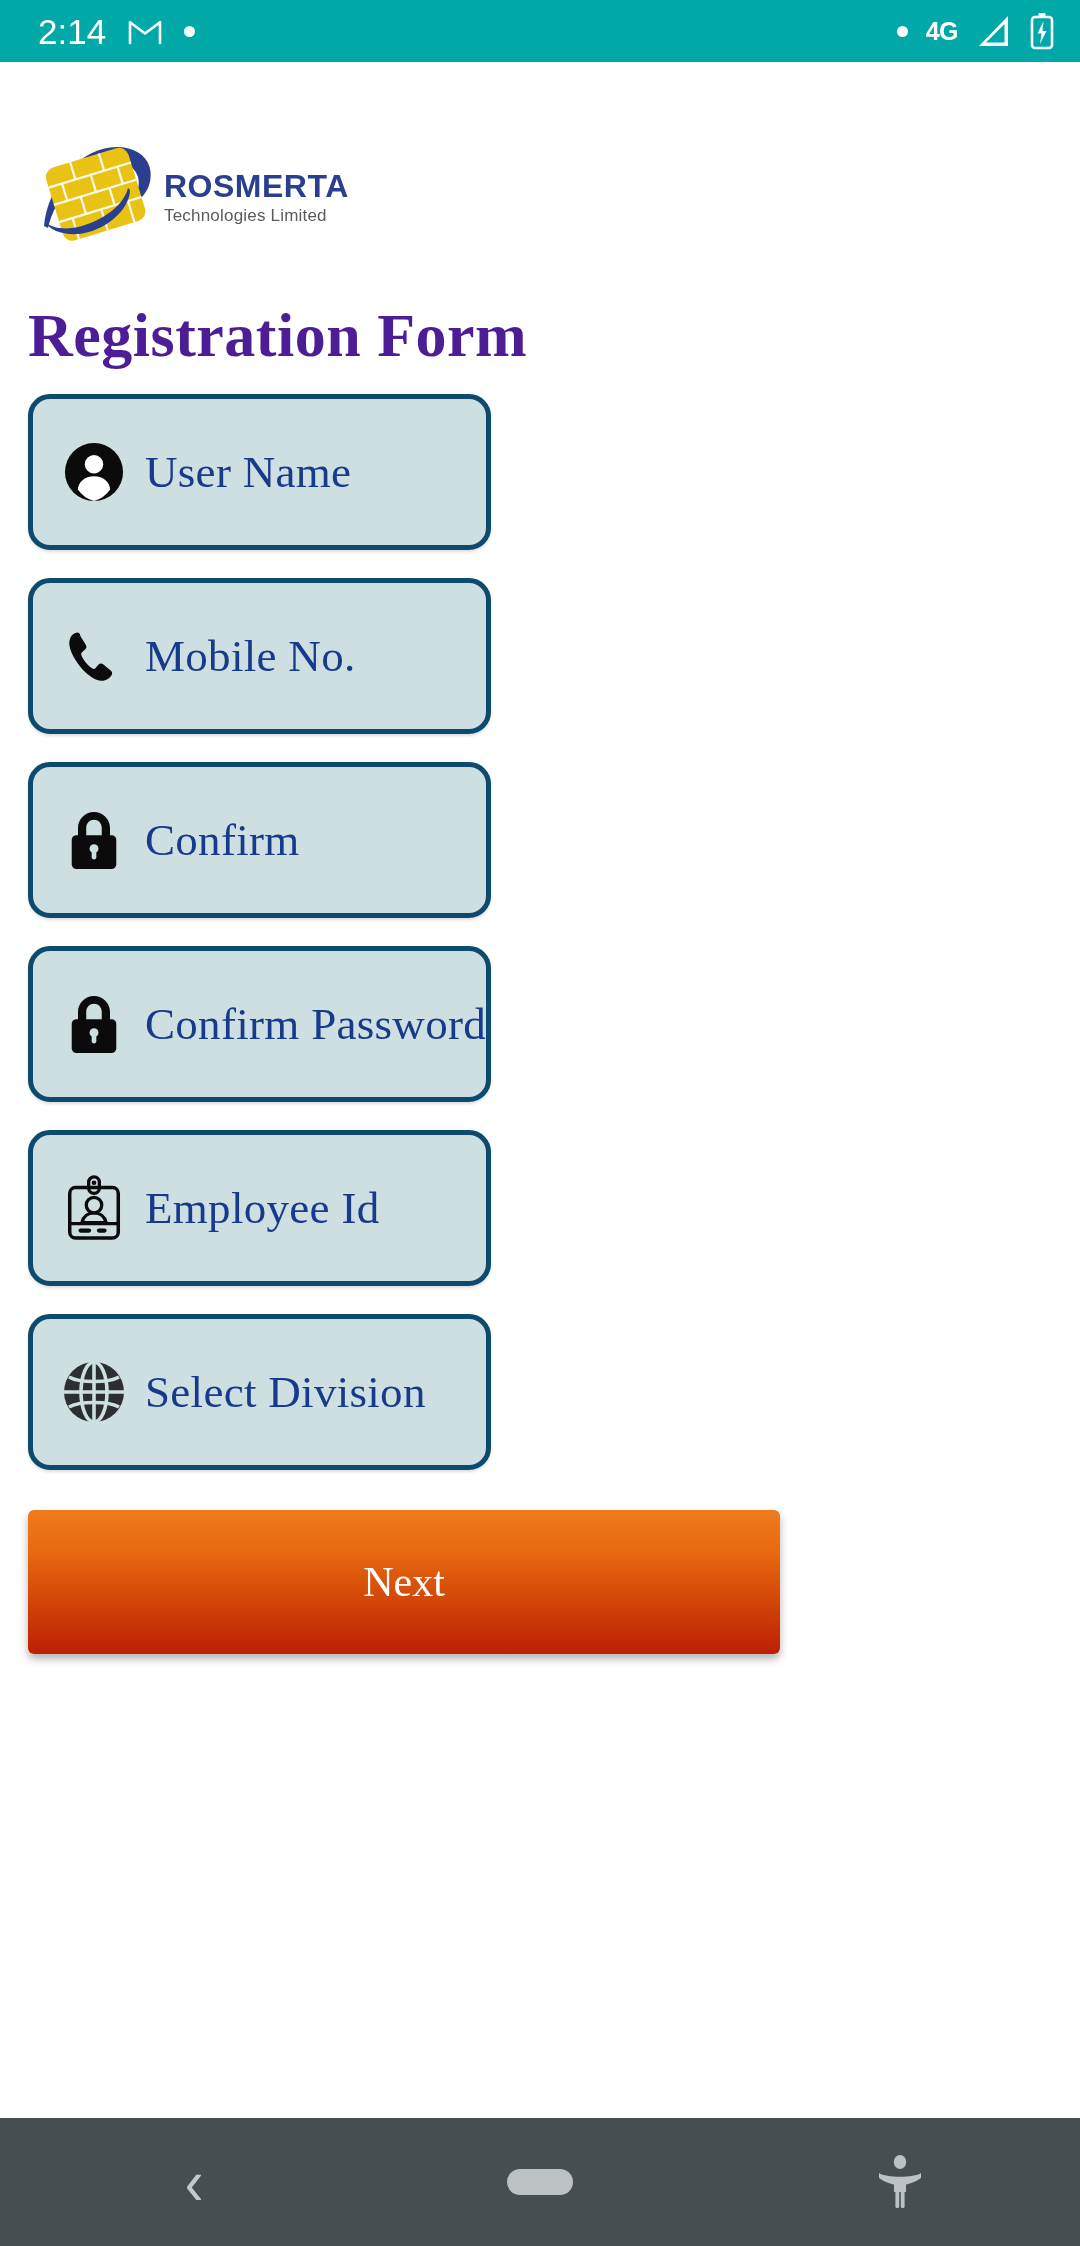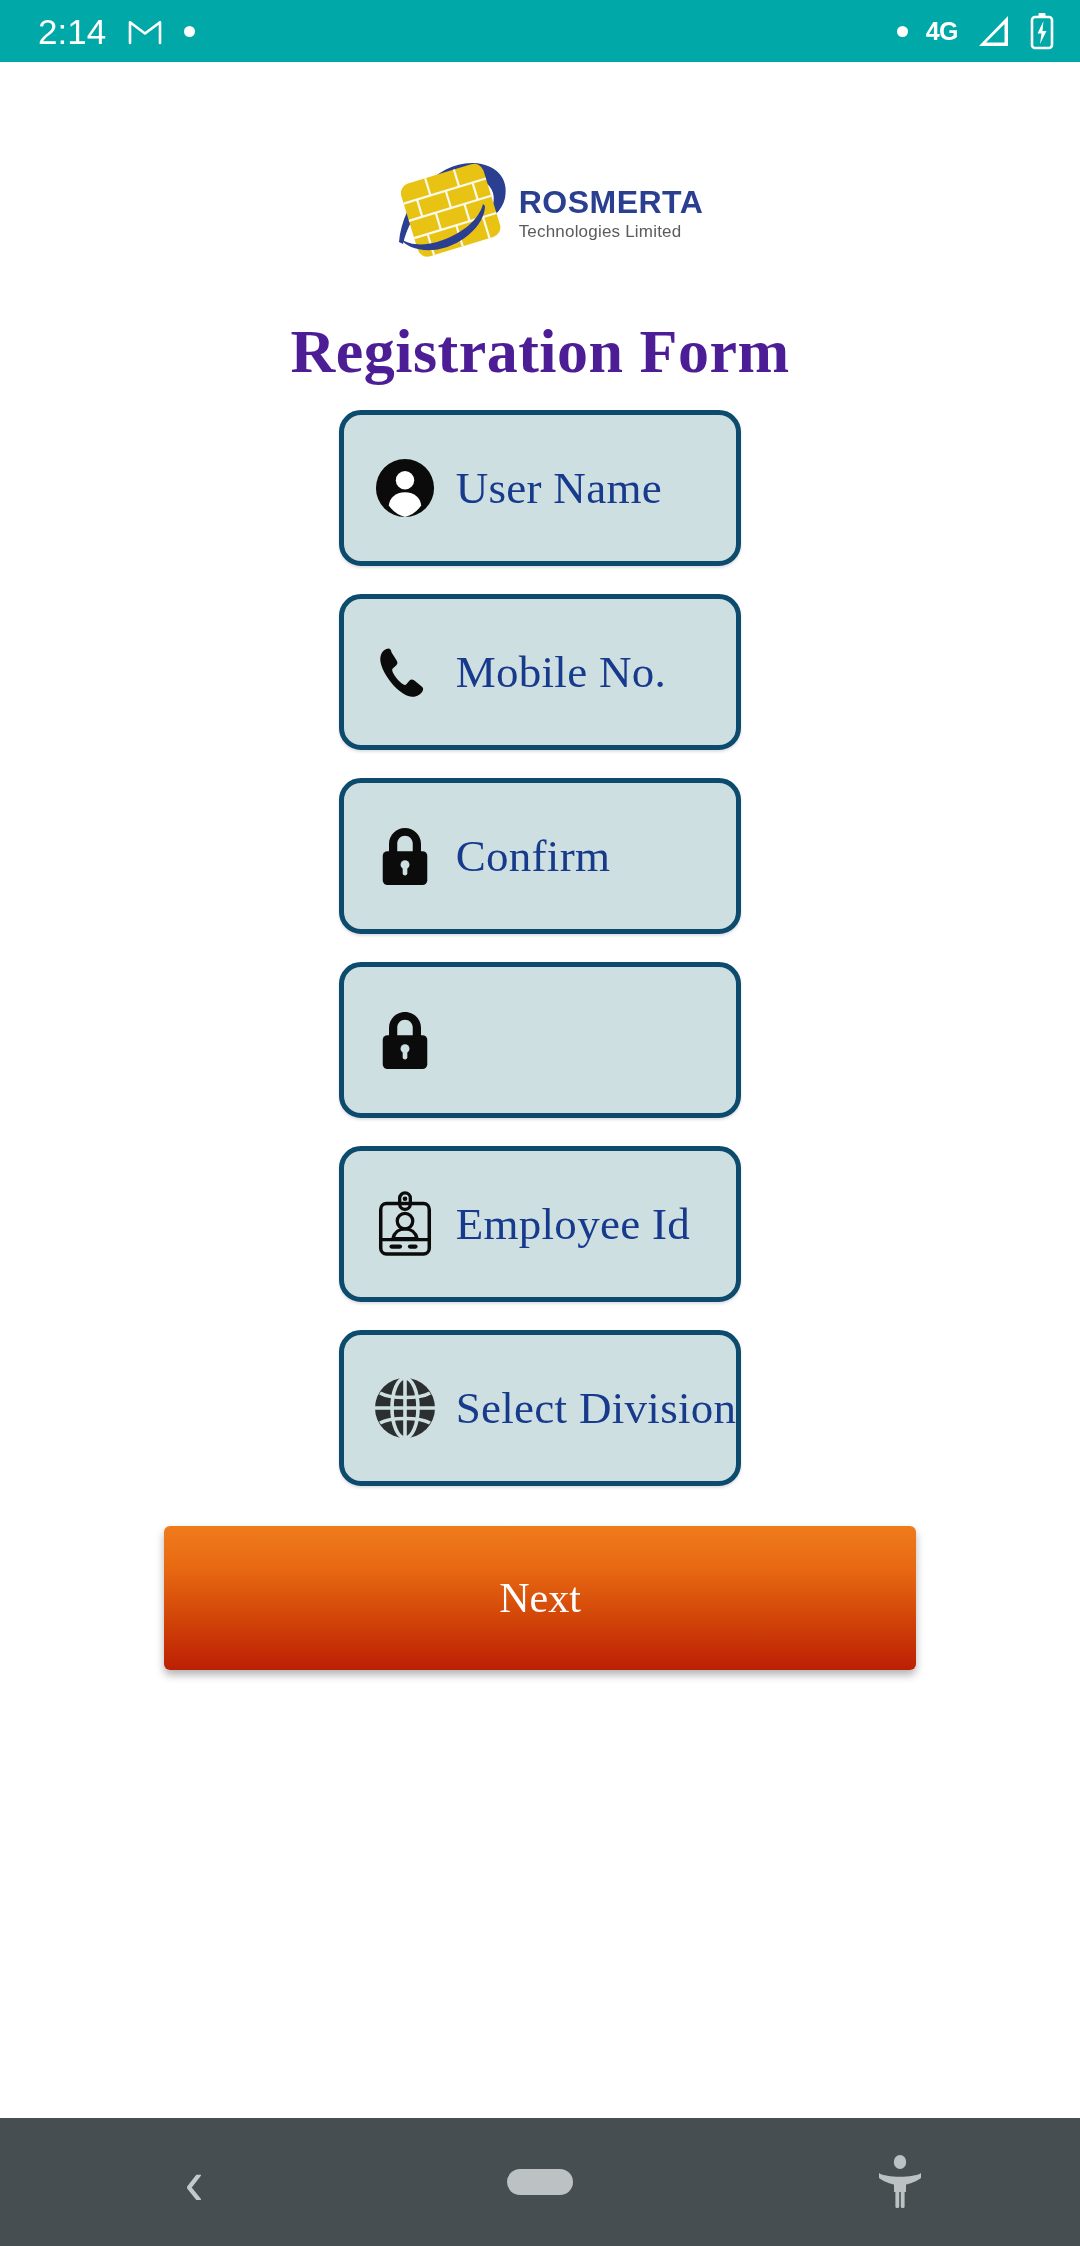--- a/index.html
+++ b/index.html
@@ -35,22 +35,22 @@
     font-size:25px; font-weight:700; line-height:1;
     letter-spacing:-0.5px;
   }
   .icon-svg { display:block; }
 
   
   .content {
     flex:1 1 auto;
     position:relative;
     display:flex; flex-direction:column;
-    align-items:center;
-    padding:16px 28px;
+    align-items:flex-start;
+    padding:0 28px;
   }
 
   
   .logo-wrap {
     margin-top:68px;
     display:flex; justify-content:center; align-items:center;
   }
   .logo {
     display:flex; align-items:flex-end; gap:4px;
     transform:translateX(6px);
@@ -247,20 +247,21 @@
 
       <div class="field">
         <span class="field-icon">
           <svg class="icon-svg" width="58" height="62" viewBox="0 0 58 64">
             <path d="M29 3c-9.2 0-16.5 7.3-16.5 16.3V28h8.5v-8.7c0-4.5 3.6-8.1 8-8.1s8 3.6 8 8.1V28h8.5v-8.7C45.5 10.3 38.2 3 29 3z" fill="#0b0b0b"></path>
             <rect x="6" y="27" width="46" height="35" rx="5" fill="#0b0b0b"></rect>
             <circle cx="29" cy="41" r="4.6" fill="#cedfe1"></circle>
             <rect x="26.6" y="41" width="4.8" height="11" rx="2.2" fill="#cedfe1"></rect>
           </svg>
         </span>
+        <span class="field-label">Confirm Password</span>
       </div>
 
       <div class="field">
         <span class="field-icon">
           <svg class="icon-svg" width="60" height="66" viewBox="0 0 60 68">
             <rect x="24.5" y="2" width="11" height="17" rx="5.5" fill="none" stroke="#0b0b0b" stroke-width="3.4"></rect>
             <circle cx="30" cy="8" r="2.4" fill="#0b0b0b"></circle>
             <rect x="5" y="13" width="50" height="52" rx="6" fill="none" stroke="#0b0b0b" stroke-width="3.6"></rect>
             <circle cx="30" cy="31" r="8" fill="none" stroke="#0b0b0b" stroke-width="3.4"></circle>
             <path d="M17.5 49c1.6-6.4 6.6-10 12.5-10s10.9 3.6 12.5 10z" fill="none" stroke="#0b0b0b" stroke-width="3.4" stroke-linejoin="round"></path>

